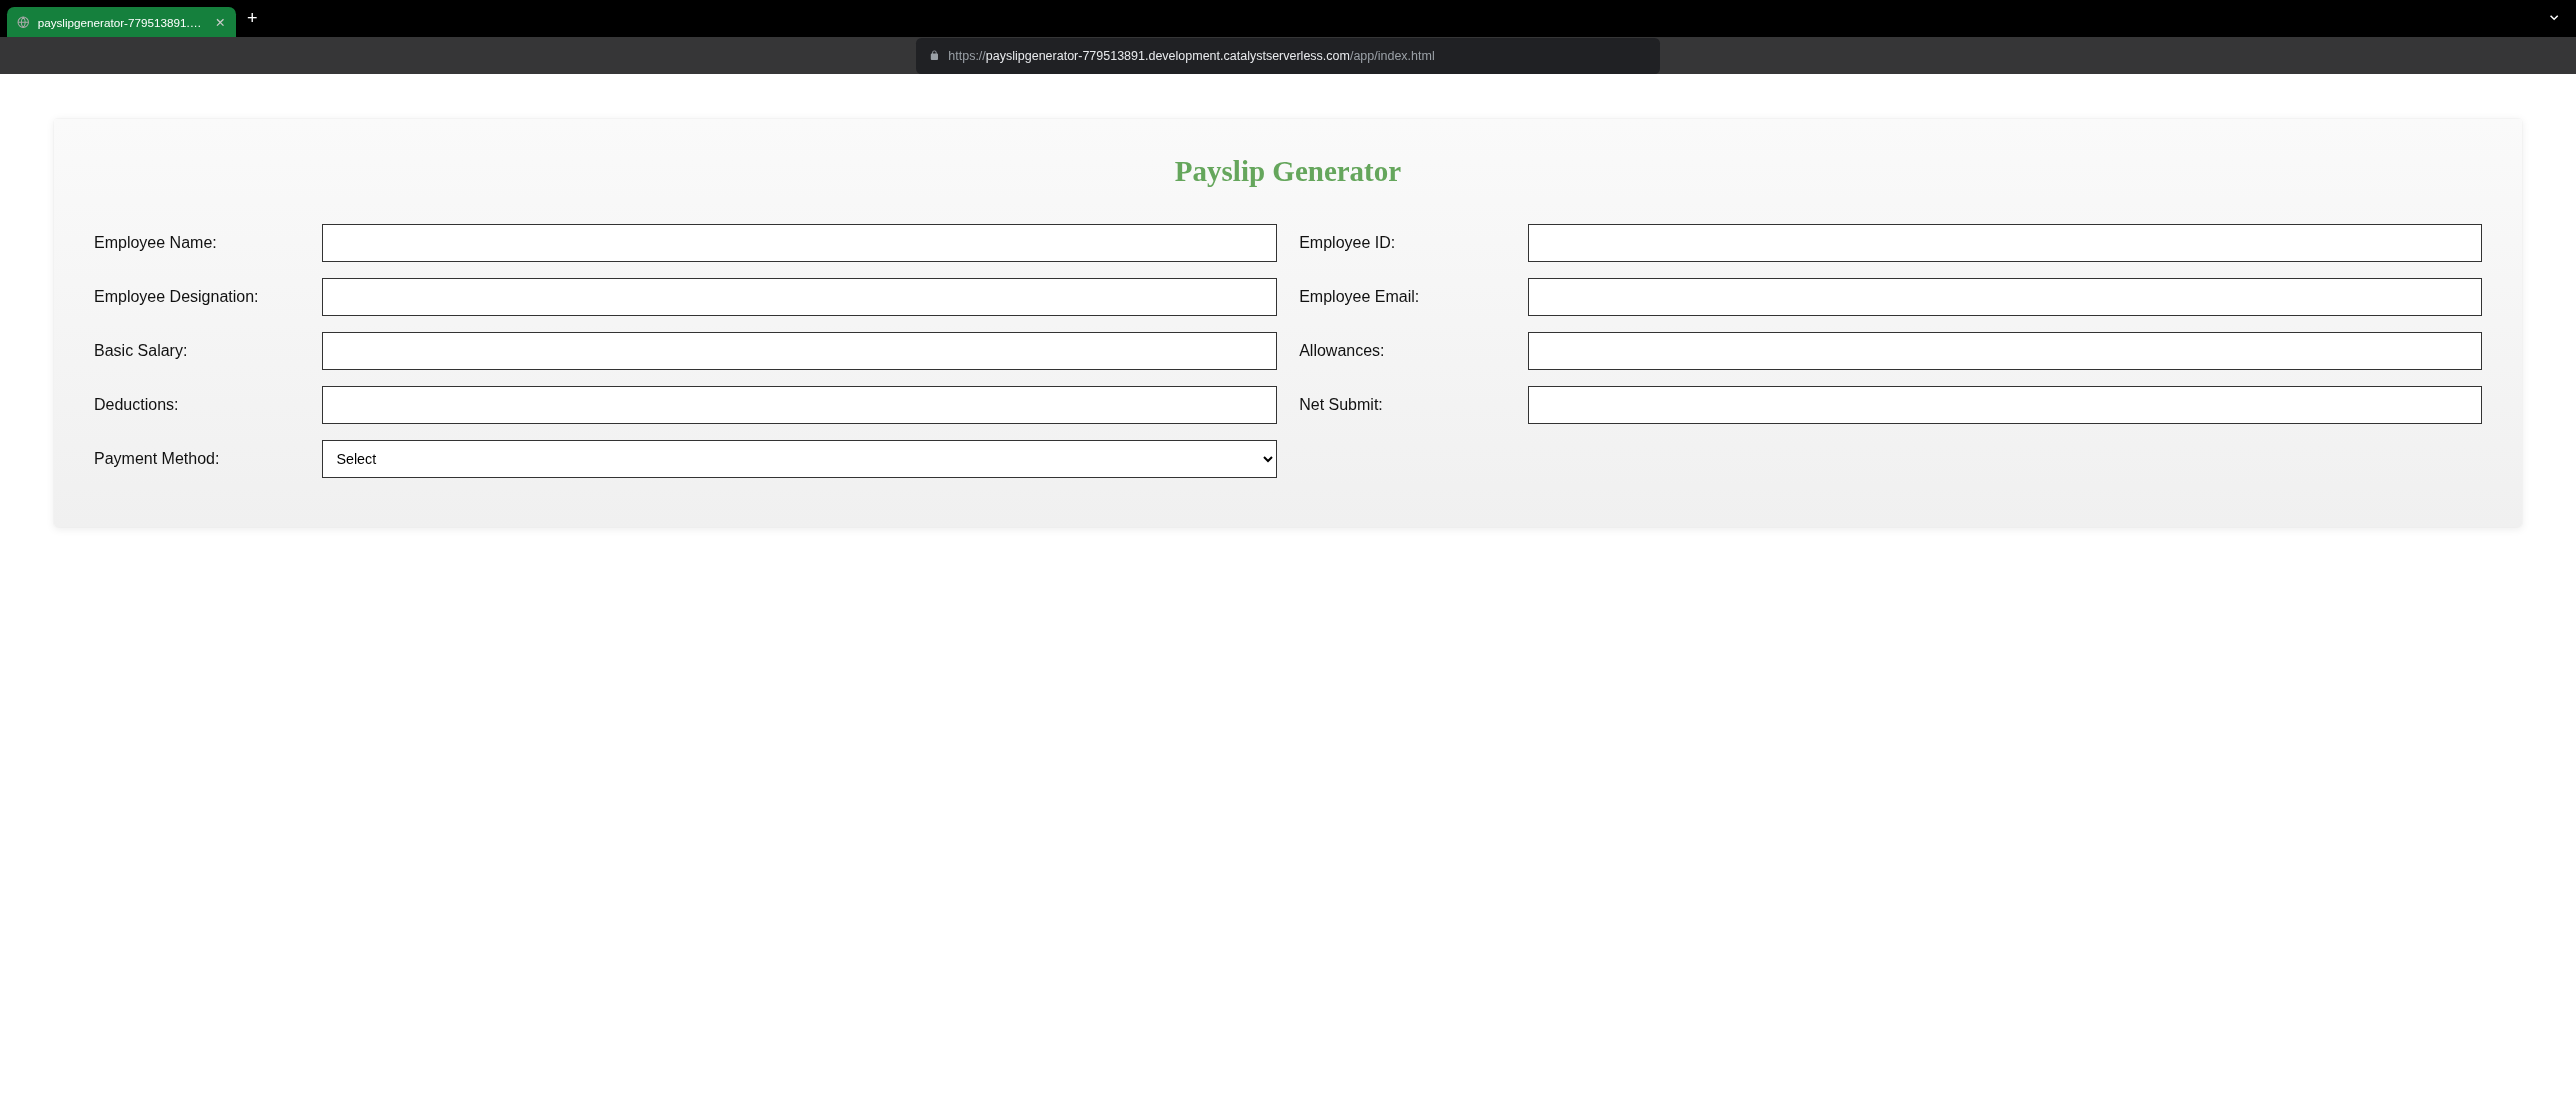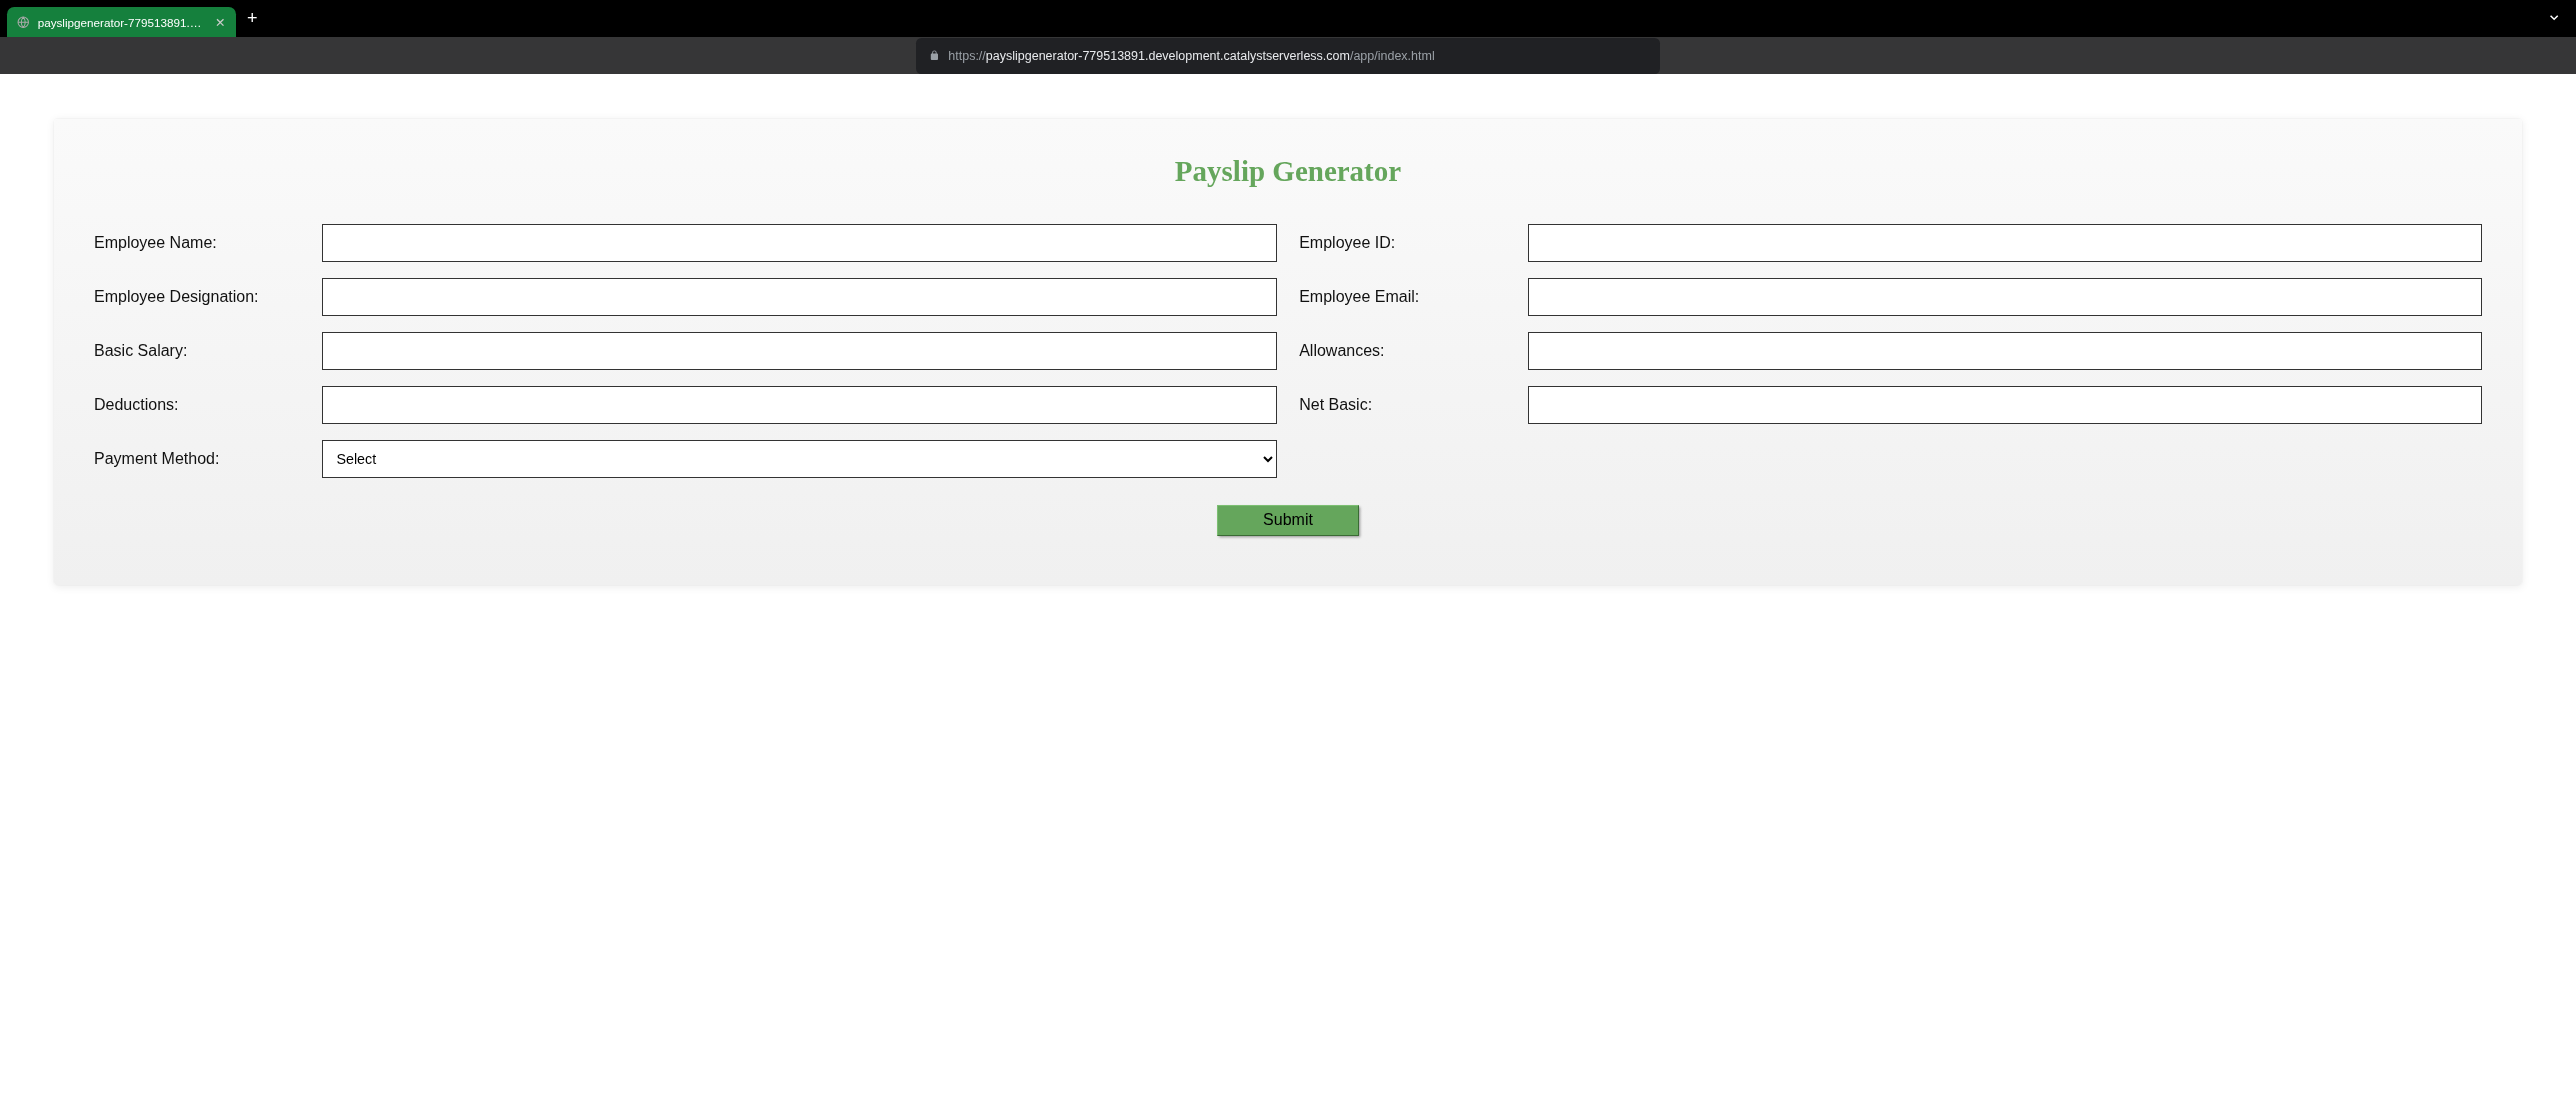--- a/index.html
+++ b/index.html
@@ -192,29 +192,26 @@
 
       <div class="label">Basic Salary:</div>
       <input class="input" type="text" style="">
 
       <div class="label">Allowances:</div>
       <input class="input" type="text" style="">
 
       <div class="label">Deductions:</div>
       <input class="input" type="text" style="">
 
-      <div class="label">Net Basic:</div>
+      <div class="label">Net Submit:</div>
       <input class="input" type="text" style="">
 
       <div class="label">Payment Method:</div>
       <select class="select">
         <option>Select</option>
       </select>
       <div></div>
         <div></div>
     </div>
 
-    <div class="submit-wrap">
-      <button class="submit-btn">Submit</button>
-    </div>
   </div>
 </div>
 
 
 </body></html>

